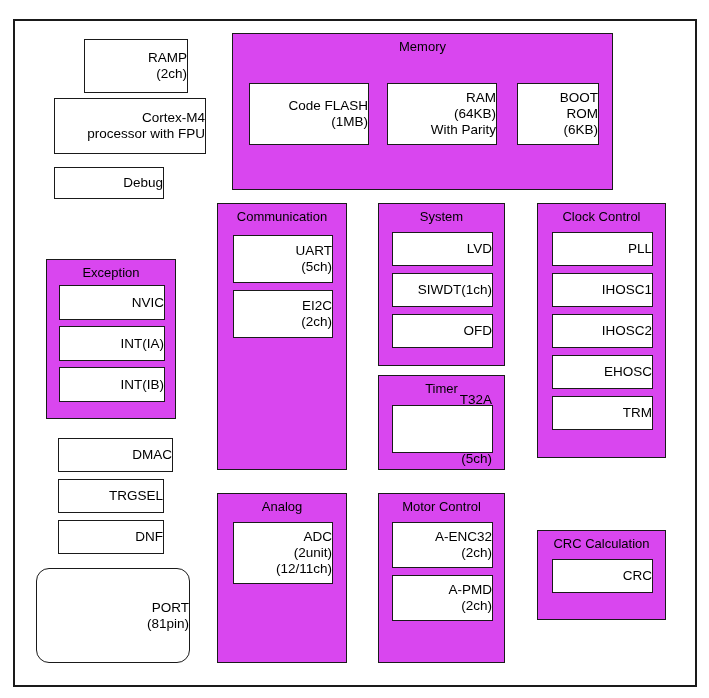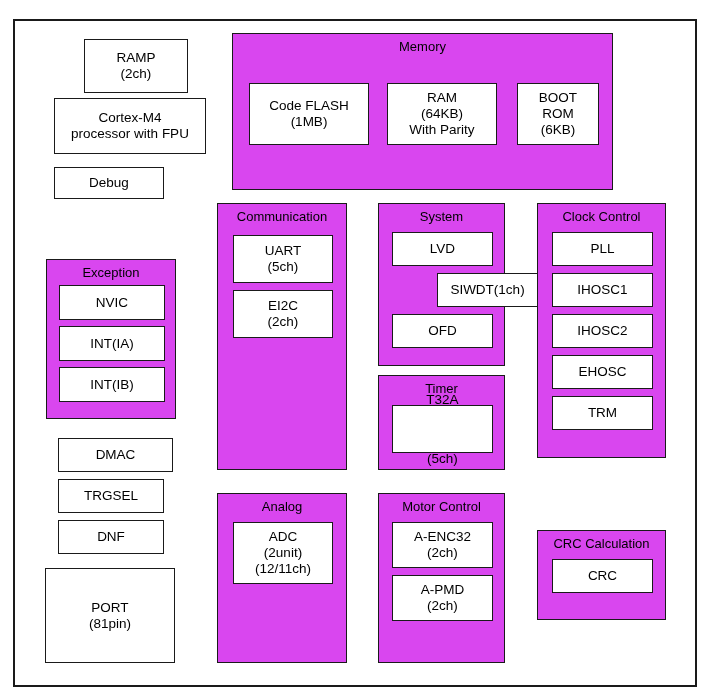--- a/index.html
+++ b/index.html
@@ -53,21 +53,21 @@
   }
 
   
   .block {
     position: absolute;
     border: 1.4px solid #1a1a1a;
     background: #ffffff;
     box-sizing: border-box;
     display: flex;
     flex-direction: column;
-    align-items: center;
+    align-items: flex-end;
     justify-content: center;
     text-align: center;
     font-size: 13.5px;
     line-height: 16px;
   }
   .block .ln { display: block; white-space: nowrap; }
   .block .ln-sub { display: block; white-space: nowrap; }
 
   
   .block::after, .group::after {
@@ -135,21 +135,21 @@
   <div class="block" style="left:58px; top:438px; width:115px; height:34px;">
     <span class="ln">DMAC</span>
   </div>
   <div class="block" style="left:58px; top:479px; width:106px; height:34px;">
     <span class="ln">TRGSEL</span>
   </div>
   <div class="block" style="left:58px; top:520px; width:106px; height:34px;">
     <span class="ln">DNF</span>
   </div>
 
-  <div class="block" style="left:45px; top:568px; width:130px; height:95px;">
+  <div class="block" style="left:36px; top:568px; width:154px; height:95px;border-radius:13px;">
     <span class="ln">PORT</span>
     <span class="ln-sub">(81pin)</span>
   </div>
 
   <div class="group" style="left:217px; top:203px; width:130px; height:267px;">
     <div class="group-title">Communication</div>
 
     <div class="block" style="left:15px; top:31px; width:100px; height:48px;">
       <span class="ln">UART</span>
       <span class="ln-sub">(5ch)</span>
@@ -159,21 +159,21 @@
       <span class="ln-sub">(2ch)</span>
     </div>
   </div>
 
   <div class="group" style="left:378px; top:203px; width:127px; height:163px;">
     <div class="group-title">System</div>
 
     <div class="block" style="left:13px; top:28px; width:101px; height:34px;">
       <span class="ln">LVD</span>
     </div>
-    <div class="block" style="left:13px; top:69px; width:101px; height:34px;margin-left:45px;">
+    <div class="block" style="left:13px; top:69px; width:101px; height:34px;">
       <span class="ln">SIWDT(1ch)</span>
     </div>
     <div class="block" style="left:13px; top:110px; width:101px; height:34px;">
       <span class="ln">OFD</span>
     </div>
   </div>
 
   <div class="group" style="left:378px; top:375px; width:127px; height:95px;">
     <div class="group-title">Timer</div>
 

